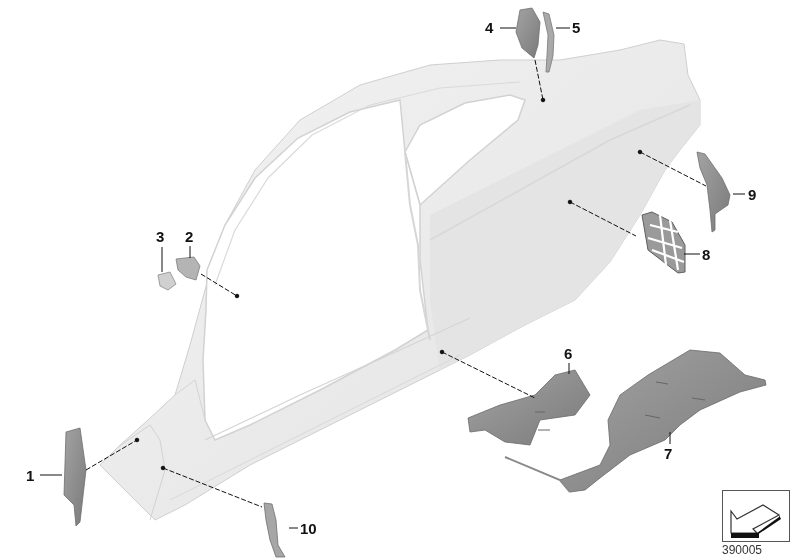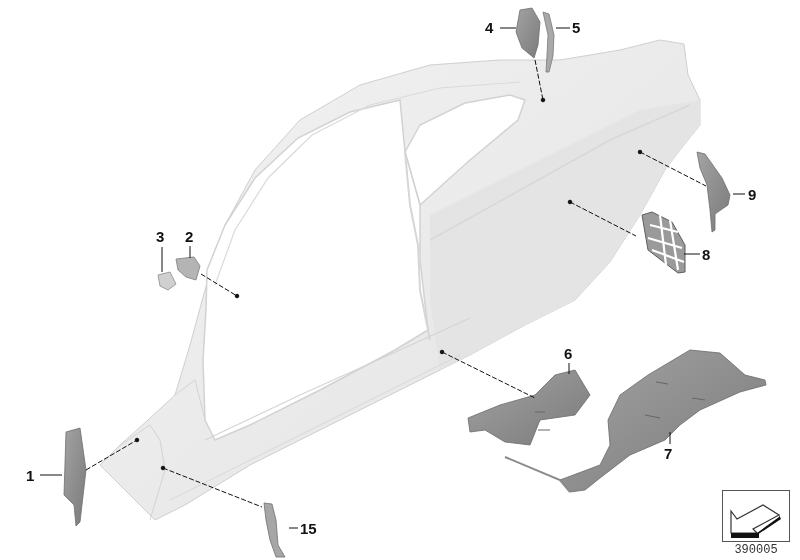--- a/index.html
+++ b/index.html
@@ -1,20 +1,20 @@
 <!DOCTYPE html>
 <html><head>
 <meta charset="utf-8">
 <style>
   html, body { margin: 0; padding: 0; background: #ffffff; }
   body { width: 800px; height: 560px; overflow: hidden; position: relative; font-family: "Liberation Sans", sans-serif; }
   #diagram { position: absolute; left: 0; top: 0; width: 800px; height: 560px; }
   .callout { position: absolute; font-family: "Liberation Sans", sans-serif; font-weight: bold; font-size: 15px; color: #111; line-height: 1; }
   .ref-box { position: absolute; left: 722px; top: 490px; width: 66px; height: 50px; border: 1px solid #555; background: #fff; }
-  .ref-num { position: absolute; left: 722px; top: 543px; width: 68px; text-align: center; font-family: Liberation Mono, monospace; font-size: 12px; color: #333; }
+  .ref-num { position: absolute; left: 722px; top: 543px; width: 68px; text-align: left; font-family: Liberation Sans, sans-serif; font-size: 12px; color: #333; }
 </style>
 </head>
 <body>
 
 <svg id="diagram" viewBox="0 0 800 560" xmlns="http://www.w3.org/2000/svg">
   <defs>
     <linearGradient id="bodyGrad" x1="0" y1="0" x2="1" y2="1">
       <stop offset="0" stop-color="#f3f3f3"></stop>
       <stop offset="1" stop-color="#e2e2e2"></stop>
     </linearGradient>
@@ -120,21 +120,21 @@
 
 <div class="callout" style="left:26px;top:468px;">1</div>
 <div class="callout" style="left:185px;top:229px;">2</div>
 <div class="callout" style="left:156px;top:229px;">3</div>
 <div class="callout" style="left:485px;top:20px;">4</div>
 <div class="callout" style="left:572px;top:20px;">5</div>
 <div class="callout" style="left:564px;top:346px;">6</div>
 <div class="callout" style="left:664px;top:446px;">7</div>
 <div class="callout" style="left:702px;top:247px;">8</div>
 <div class="callout" style="left:748px;top:187px;">9</div>
-<div class="callout" style="left:300px;top:521px;">15</div>
+<div class="callout" style="left:300px;top:521px;">10</div>
 
 <div class="ref-box">
   <svg width="66" height="50" viewBox="0 0 66 50">
     <path d="M8,20 L14,28 L40,14 L56,24 L30,38 L34,42 L8,42 Z" fill="#ffffff" stroke="#333" stroke-width="1.2"></path>
     <path d="M56,24 L58,28 L34,44 L34,42 L56,26 Z" fill="#111"></path>
     <rect x="8" y="42" width="28" height="5" fill="#111"></rect>
   </svg>
 </div>
 <div class="ref-num">390005</div>
 

